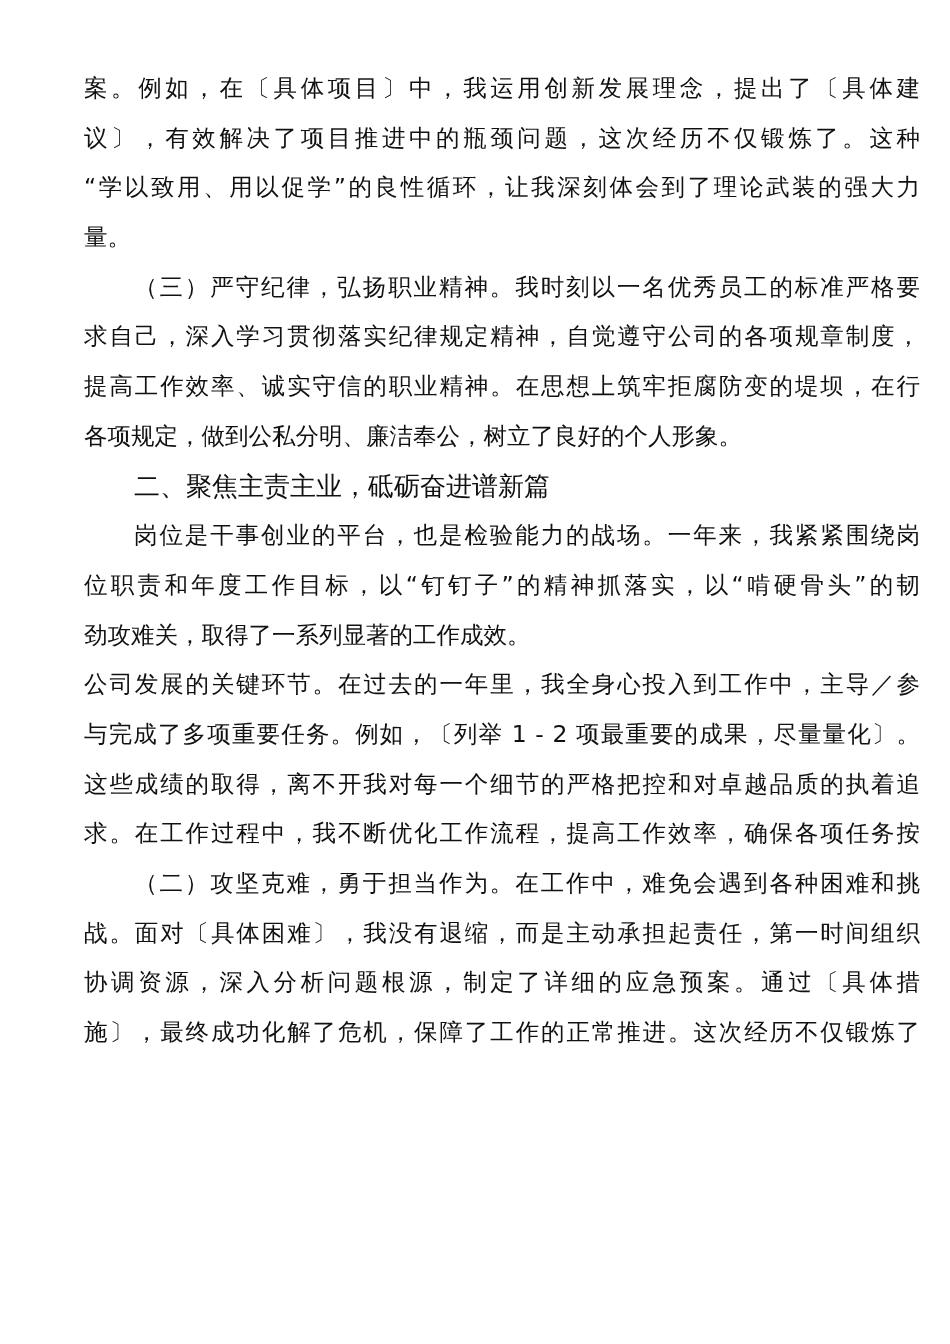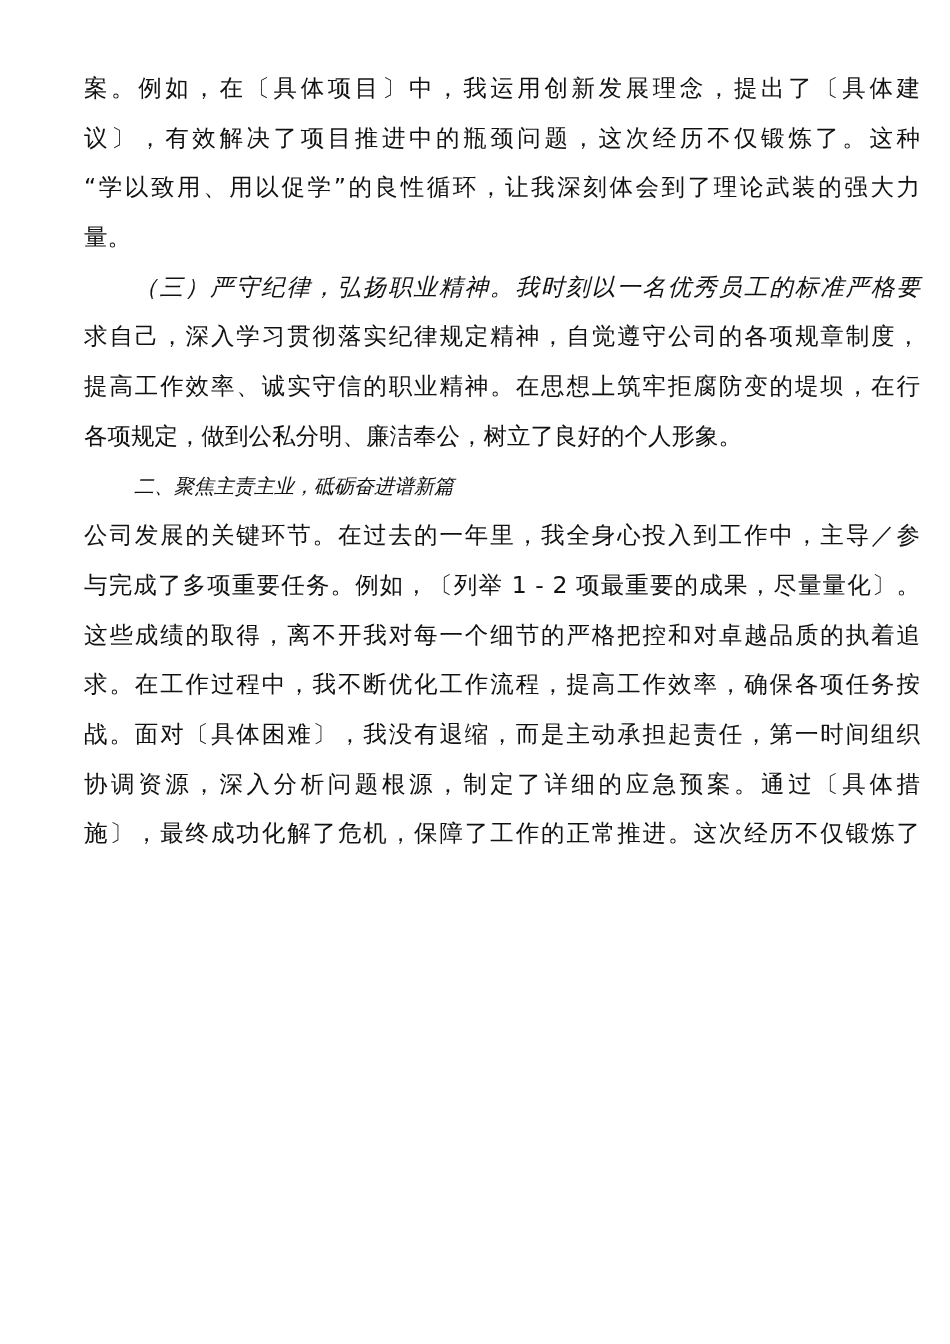--- a/index.html
+++ b/index.html
@@ -30,24 +30,23 @@
     white-space: nowrap;
     text-align: justify;
     text-align-last: justify;
     letter-spacing: 0;
   }
   .line.last {
     text-align-last: left;
   }
   .line.indent {
     padding-left: 50px;
-    font-style: italic;
   }
   .heading .line {
-    font-size: 20px;
+    font-size: 26px;
   }
 </style>
 </head>
 <body>
 
 <div class="page">
 
   <div class="para">
     <span class="line">案。例如，在〔具体项目〕中，我运用创新发展理念，提出了〔具体建</span>
     <span class="line">议〕，有效解决了项目推进中的瓶颈问题，这次经历不仅锻炼了。这种</span>
@@ -59,27 +58,33 @@
     <span class="line indent">（三）严守纪律，弘扬职业精神。我时刻以一名优秀员工的标准严格要</span>
     <span class="line">求自己，深入学习贯彻落实纪律规定精神，自觉遵守公司的各项规章制度，</span>
     <span class="line">提高工作效率、诚实守信的职业精神。在思想上筑牢拒腐防变的堤坝，在行</span>
     <span class="line last">各项规定，做到公私分明、廉洁奉公，树立了良好的个人形象。</span>
   </div>
 
   <div class="para heading">
     <span class="line indent last">二、聚焦主责主业，砥砺奋进谱新篇</span>
   </div>
 
+  <div class="para">
+    <span class="line indent">岗位是干事创业的平台，也是检验能力的战场。一年来，我紧紧围绕岗</span>
+    <span class="line">位职责和年度工作目标，以“钉钉子”的精神抓落实，以“啃硬骨头”的韧</span>
+    <span class="line last">劲攻难关，取得了一系列显著的工作成效。</span>
+  </div>
 
   <div class="para">
     <span class="line">公司发展的关键环节。在过去的一年里，我全身心投入到工作中，主导／参</span>
     <span class="line">与完成了多项重要任务。例如，〔列举 1 - 2 项最重要的成果，尽量量化〕。</span>
     <span class="line">这些成绩的取得，离不开我对每一个细节的严格把控和对卓越品质的执着追</span>
     <span class="line">求。在工作过程中，我不断优化工作流程，提高工作效率，确保各项任务按</span>
   </div>
 
   <div class="para">
+    <span class="line indent">（二）攻坚克难，勇于担当作为。在工作中，难免会遇到各种困难和挑</span>
     <span class="line">战。面对〔具体困难〕，我没有退缩，而是主动承担起责任，第一时间组织</span>
     <span class="line">协调资源，深入分析问题根源，制定了详细的应急预案。通过〔具体措</span>
     <span class="line">施〕，最终成功化解了危机，保障了工作的正常推进。这次经历不仅锻炼了</span>
   </div>
 
 </div>
 
 </body></html>

